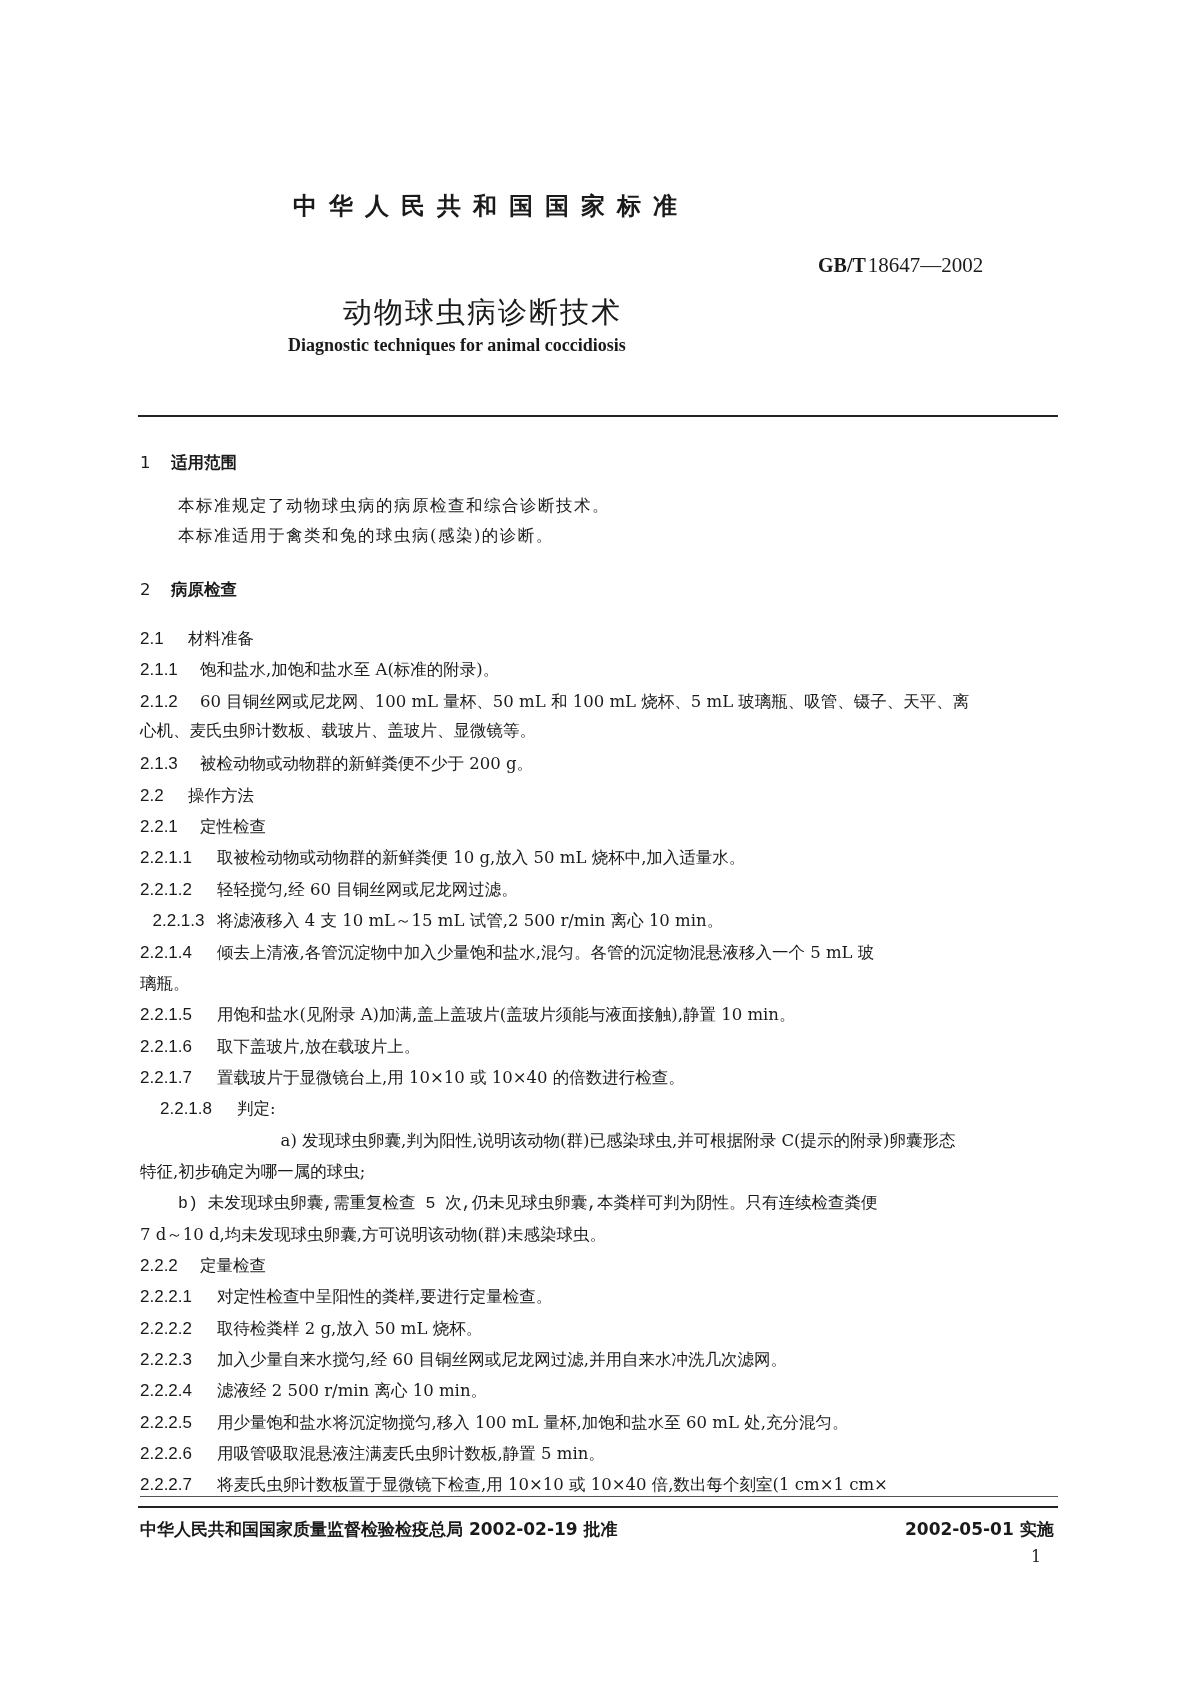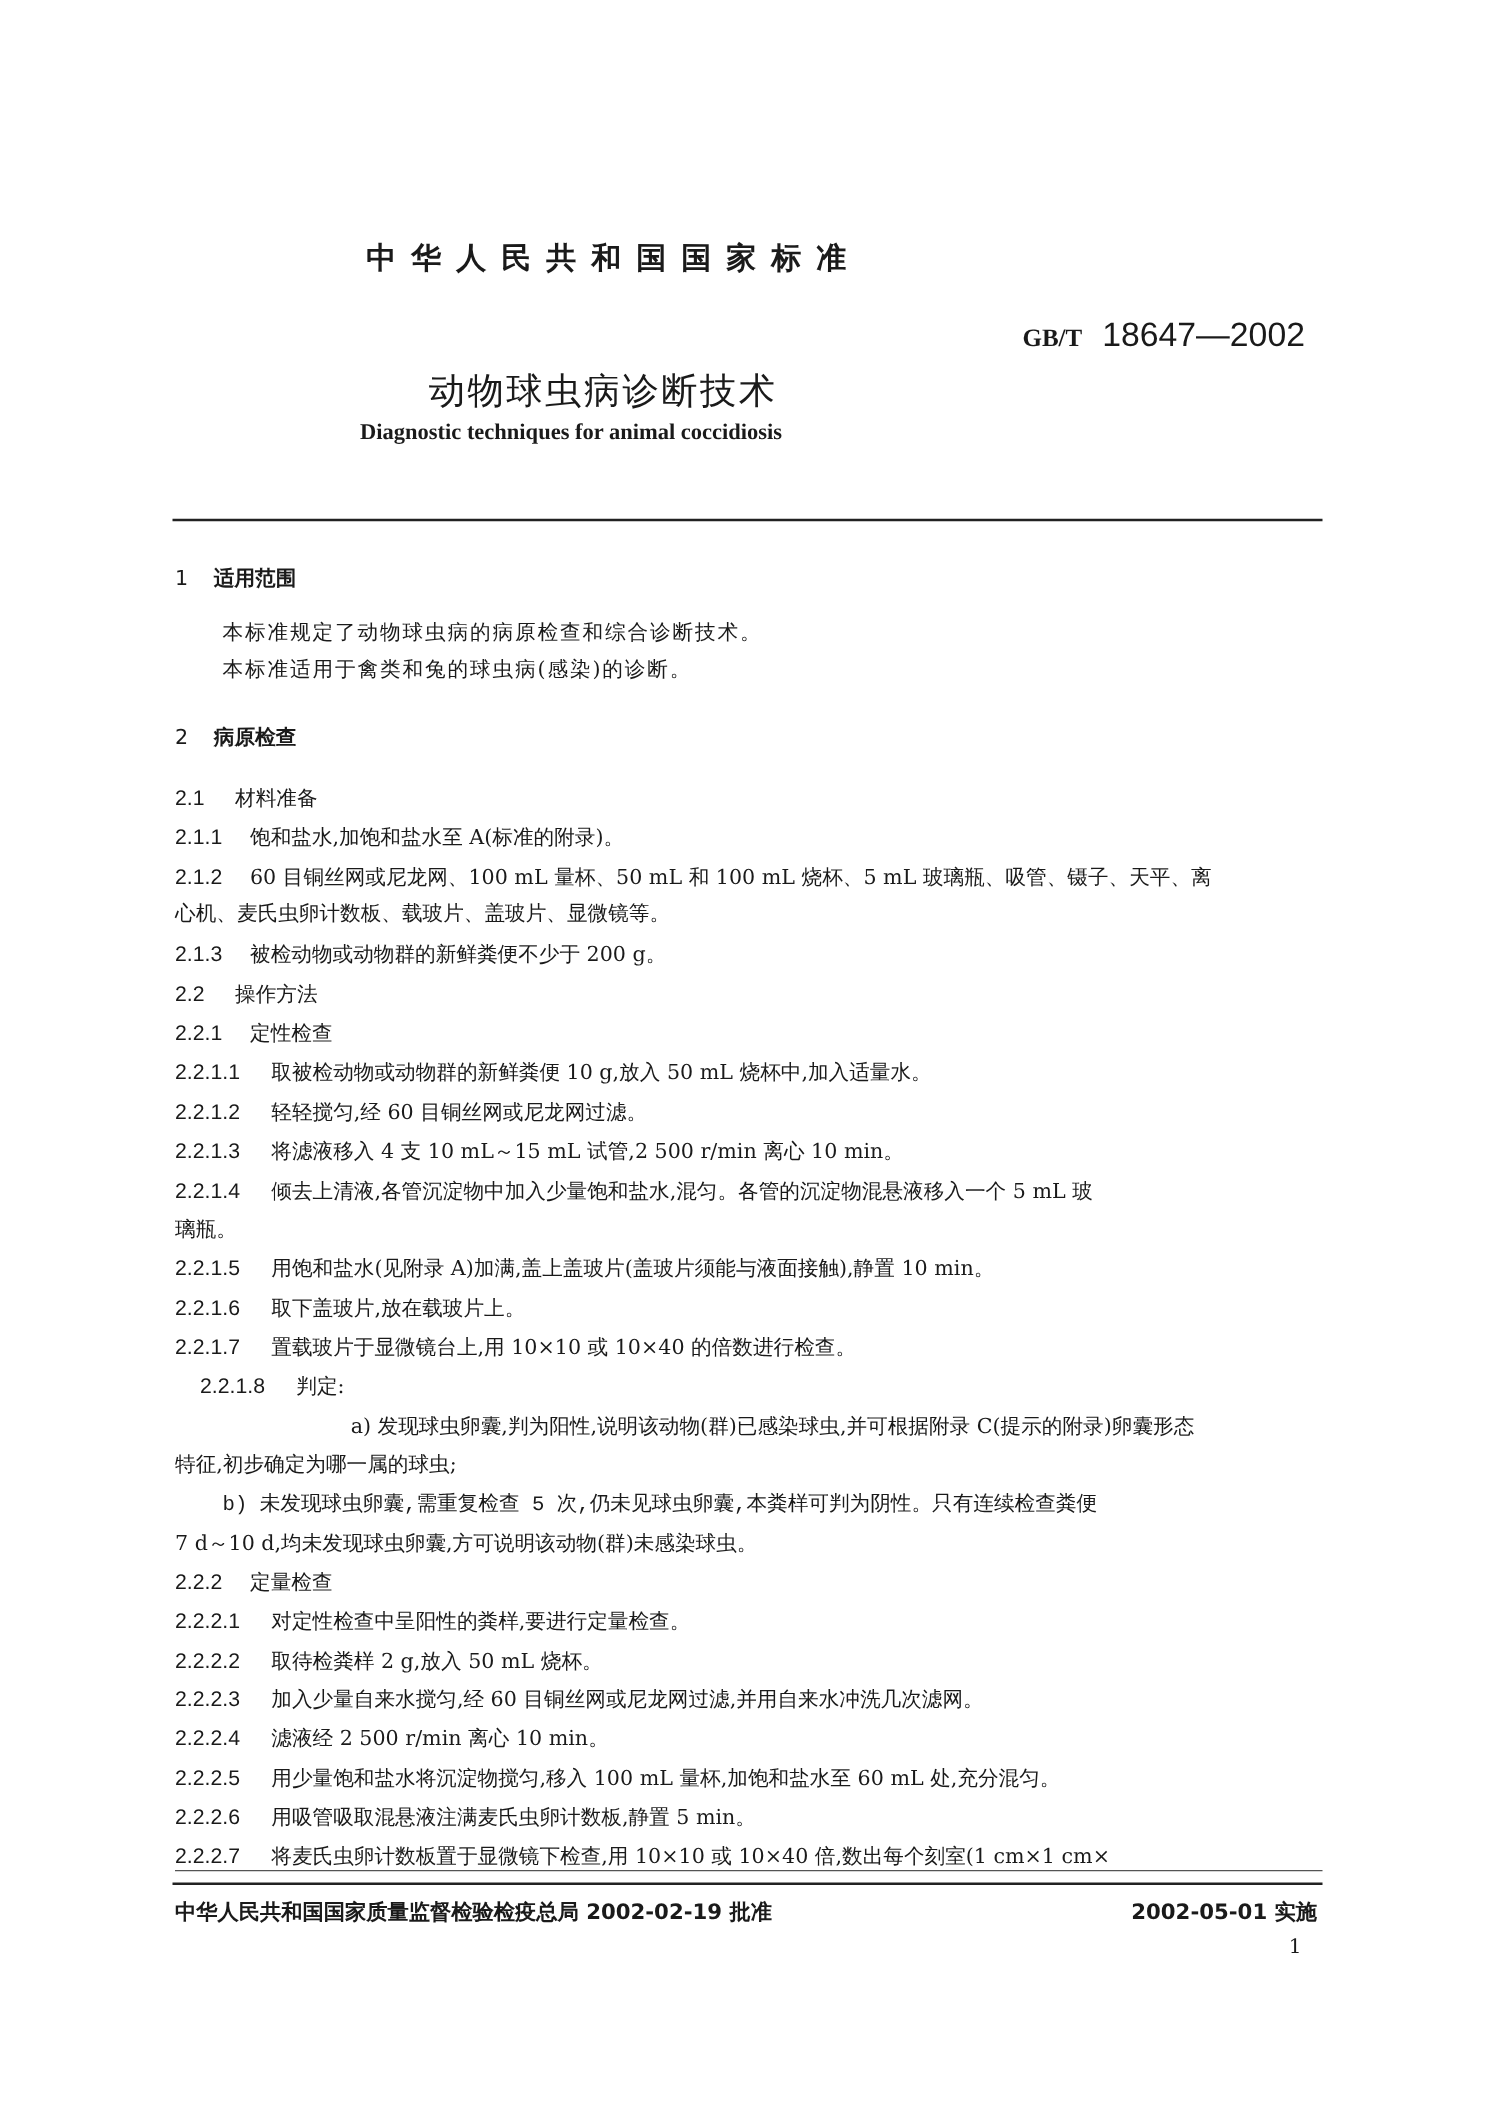--- a/index.html
+++ b/index.html
@@ -2,21 +2,21 @@
 <html><head>
 <meta charset="utf-8">
 <style>
   html, body { margin:0; padding:0; background:#ffffff; }
   body { width:1191px; height:1684px; position:relative; overflow:hidden; color:#1a1a1a;
          font-family:"DejaVu Serif", "Liberation Serif", serif; }
   .abs { position:absolute; white-space:nowrap; }
   .hdr-std { left:293px; top:190px; font-family:"DejaVu Sans","Liberation Sans",sans-serif; font-size:24px; letter-spacing:12px; font-weight:bold;text-align:right; }
   .gbcode { left:818px; top:253px; font-size:20px; }
   .gbcode .gb { font-family:"Liberation Serif","DejaVu Serif",serif; font-weight:bold; }
-  .gbcode .num { font-family:Liberation Sans, sans-serif; margin-left:16px; font-size:27px; }
+  .gbcode .num { font-family:Liberation Serif, serif; margin-left:2px; font-size:21px; }
   .title-cn { left:343px; top:273px; font-family:"DejaVu Sans","Liberation Sans",sans-serif; font-size:29px; letter-spacing:2px;margin-top:20px; }
   .title-en { left:288px; top:335px; font-family:"Liberation Serif","DejaVu Serif",serif; font-weight:bold; font-size:18px; }
   .rule { position:absolute; left:138px; width:920px; height:2px; background:#222; }
   .rule-top { top:415px; }
   .rule-bottom { top:1506px; }
   .sec { left:140px; font-family:"DejaVu Sans","Liberation Sans",sans-serif; font-size:16.5px; font-weight:bold; }
   .sec .n { display:inline-block; width:31px; font-weight:normal; }
   .para { left:178px; font-size:16.5px; letter-spacing:1.5px; }
   .ln { left:140px; font-size:16.5px; width:918px; }
   .ln .num { font-family:"Liberation Sans","DejaVu Sans",sans-serif; font-size:17px; display:inline-block; }
@@ -54,21 +54,21 @@
 <div id="body-lines">
     <div class="abs ln" style="top: 628px;"><span class="num" style="width: 48px;">2.1</span><span class="t">材料准备</span></div>
     <div class="abs ln" style="top: 659.35px;"><span class="num" style="width: 60px;">2.1.1</span><span class="t">饱和盐水,加饱和盐水至 A(标准的附录)。</span></div>
     <div class="abs ln" style="top: 690.7px;"><span class="num" style="width: 60px;">2.1.2</span><span class="t">60 目铜丝网或尼龙网、100 mL 量杯、50 mL 和 100 mL 烧杯、5 mL 玻璃瓶、吸管、镊子、天平、离</span></div>
     <div class="abs ln" style="top: 720px;"><span class="t">心机、麦氏虫卵计数板、载玻片、盖玻片、显微镜等。</span></div>
     <div class="abs ln" style="top: 753.4px;"><span class="num" style="width: 60px;">2.1.3</span><span class="t">被检动物或动物群的新鲜粪便不少于 200 g。</span></div>
     <div class="abs ln" style="top: 784.75px;"><span class="num" style="width: 48px;">2.2</span><span class="t">操作方法</span></div>
     <div class="abs ln" style="top: 816.1px;"><span class="num" style="width: 60px;">2.2.1</span><span class="t">定性检查</span></div>
     <div class="abs ln" style="top: 847.45px;"><span class="num" style="width: 77px;">2.2.1.1</span><span class="t">取被检动物或动物群的新鲜粪便 10 g,放入 50 mL 烧杯中,加入适量水。</span></div>
     <div class="abs ln" style="top: 878.8px;"><span class="num" style="width: 77px;">2.2.1.2</span><span class="t">轻轻搅匀,经 60 目铜丝网或尼龙网过滤。</span></div>
-    <div class="abs ln" style="top: 910.15px;"><span class="num" style="width: 77px;">2.2.1.3</span><span class="t">将滤液移入 4 支 10 mL～15 mL 试管,2 500 r/min 离心 10 min。</span></div>
+    <div class="abs ln" style="top: 910.15px;"><span class="num" style="width: 77px; text-align: center;">2.2.1.3</span><span class="t">将滤液移入 4 支 10 mL～15 mL 试管,2 500 r/min 离心 10 min。</span></div>
     <div class="abs ln" style="top: 941.5px;"><span class="num" style="width: 77px;">2.2.1.4</span><span class="t">倾去上清液,各管沉淀物中加入少量饱和盐水,混匀。各管的沉淀物混悬液移入一个 5 mL 玻</span></div>
     <div class="abs ln" style="top: 972.85px;"><span class="t">璃瓶。</span></div>
     <div class="abs ln" style="top: 1004.2px;"><span class="num" style="width: 77px;">2.2.1.5</span><span class="t">用饱和盐水(见附录 A)加满,盖上盖玻片(盖玻片须能与液面接触),静置 10 min。</span></div>
     <div class="abs ln" style="top: 1035.55px;"><span class="num" style="width: 77px;">2.2.1.6</span><span class="t">取下盖玻片,放在载玻片上。</span></div>
     <div class="abs ln" style="top: 1066.9px;"><span class="num" style="width: 77px;">2.2.1.7</span><span class="t">置载玻片于显微镜台上,用 10×10 或 10×40 的倍数进行检查。</span></div>
     <div class="abs ln" style="top: 1098.25px;"><span class="num" style="width: 77px; margin-left: 20px;">2.2.1.8</span><span class="t">判定:</span></div>
     <div class="abs ln indent" style="top: 1129.6px; text-align: center;"><span class="t">a) 发现球虫卵囊,判为阳性,说明该动物(群)已感染球虫,并可根据附录 C(提示的附录)卵囊形态</span></div>
     <div class="abs ln" style="top: 1160.95px;"><span class="t">特征,初步确定为哪一属的球虫;</span></div>
     <div class="abs ln indent" style="top: 1192.3px; font-family: Liberation Mono, monospace;"><span class="t">b) 未发现球虫卵囊,需重复检查 5 次,仍未见球虫卵囊,本粪样可判为阴性。只有连续检查粪便</span></div>
     <div class="abs ln" style="top: 1223.65px;"><span class="t">7 d～10 d,均未发现球虫卵囊,方可说明该动物(群)未感染球虫。</span></div>

